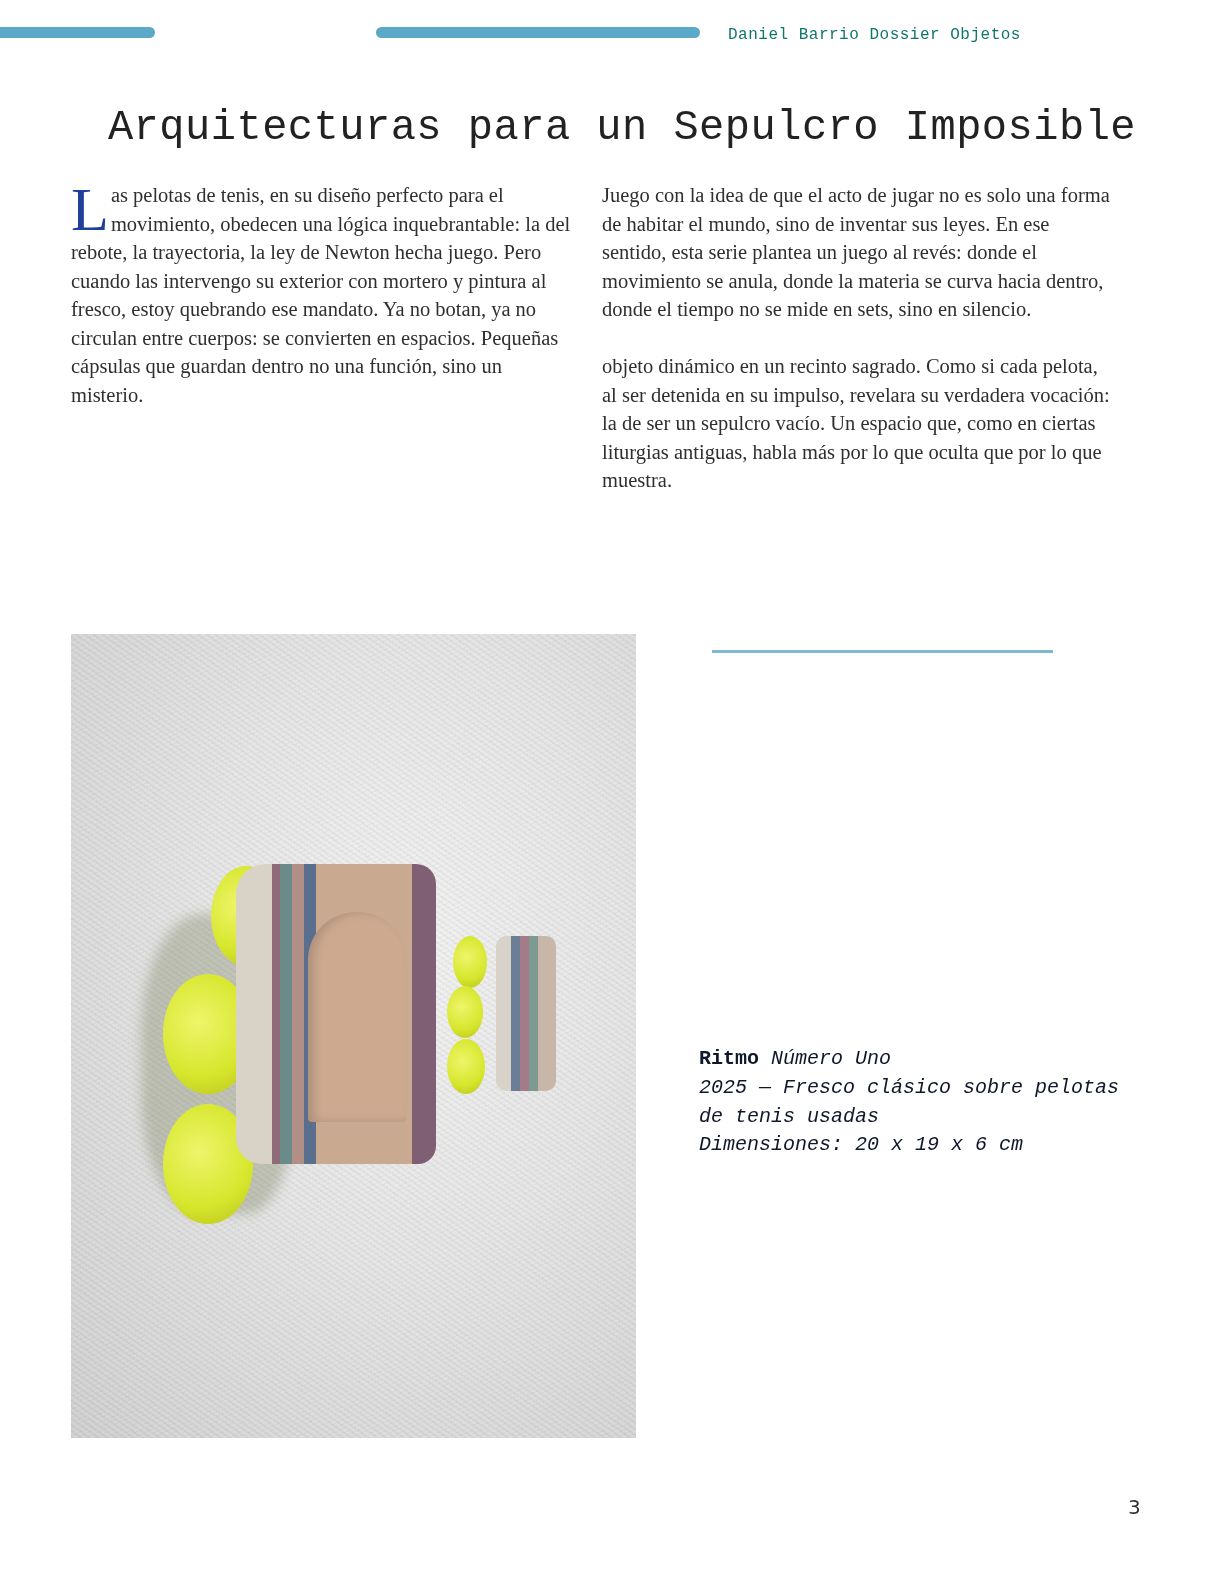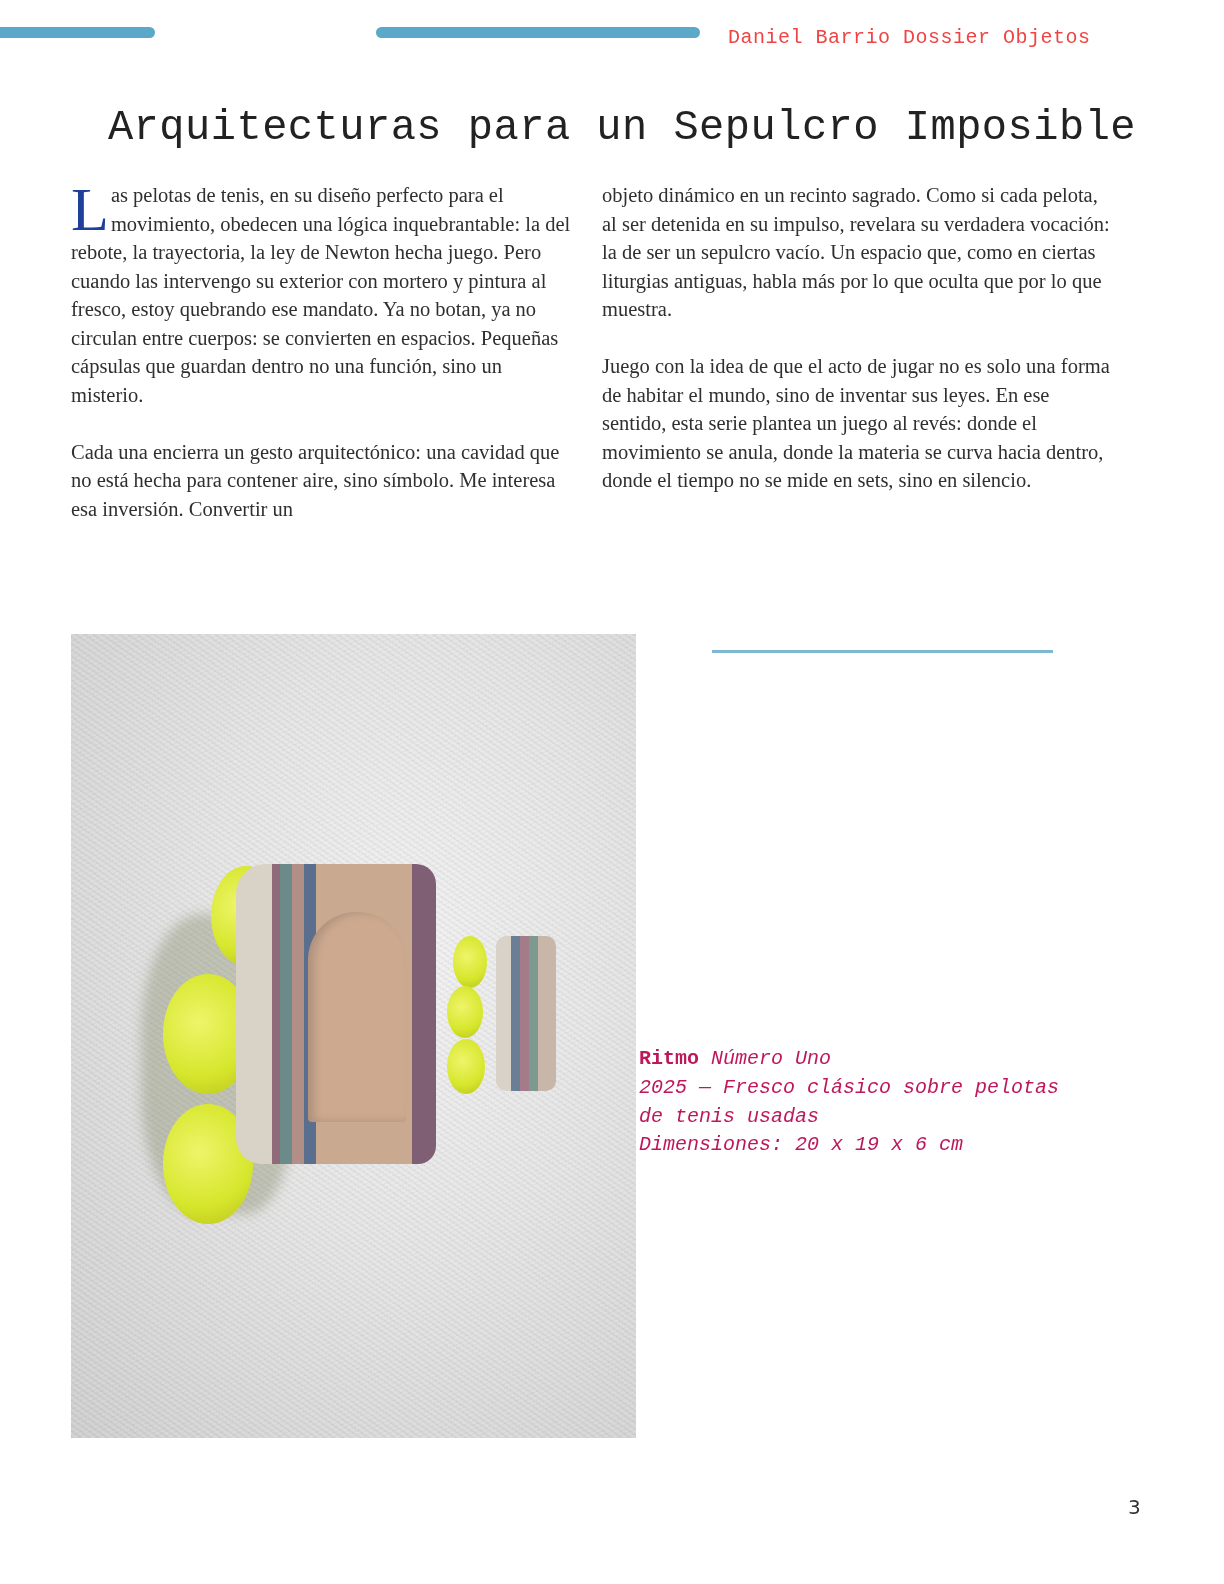--- a/index.html
+++ b/index.html
@@ -1,60 +1,59 @@
 <!DOCTYPE html>
 <html><head>
 <meta charset="utf-8">
 <style>
   html, body { margin:0; padding:0; background:#ffffff; }
   body { width:1224px; height:1584px; position:relative; overflow:hidden; font-family:"Liberation Serif", serif; color:#2b2b2b; }
   .bar { position:absolute; height:11px; border-radius:6px; background:#5ba8c9; }
   .bar-left { left:-10px; top:27px; width:165px; }
   .bar-mid { left:376px; top:27px; width:324px; }
-  .running-head { position:absolute; left:728px; top:26px; font-family:"Liberation Mono", monospace; font-size:20px; color:#ef4444; letter-spacing:0.5px; }
+  .running-head { position:absolute; left:728px; top:26px; font-family:"Liberation Mono", monospace; font-size:16px; color:#0f766e; letter-spacing:0.5px; }
   .title { position:absolute; left:17px; width:1210px; top:104px; text-align:center; font-family:"Liberation Mono", monospace; font-weight:normal; font-size:42px; color:#222; letter-spacing:0.5px; }
   .col { position:absolute; top:181px; font-size:20.5px; line-height:28.5px; color:#2f2f2f; }
   .col p { margin:0 0 28.5px 0; }
   .col-left { left:71px; width:500px; }
   .col-right { left:602px; width:515px; }
   .dropcap { float:left; font-size:62px; line-height:48px; color:#1e3f9a; margin:4px 2px 0 0; font-family:"Liberation Serif", serif; }
   .photo { position:absolute; left:71px; top:634px; width:565px; height:804px; overflow:hidden;
     background: radial-gradient(ellipse at 60% 40%, #f1f1f1 0%, #e4e4e4 45%, #cfcfcf 100%); }
   .photo .tex { position:absolute; inset:0;
     background: repeating-linear-gradient(35deg, rgba(0,0,0,0.035) 0 2px, rgba(255,255,255,0.04) 2px 5px),
                 repeating-linear-gradient(-25deg, rgba(0,0,0,0.025) 0 1px, rgba(255,255,255,0.03) 1px 4px); }
   .photo .shadow { position:absolute; left:70px; top:280px; width:150px; height:300px; border-radius:40% 30% 30% 40%; background:rgba(120,125,90,0.35); filter:blur(6px); }
   .ball { position:absolute; border-radius:50%; background:radial-gradient(circle at 40% 40%, #eef56a 0%, #d6e62c 60%, #b8c21c 100%); }
   .slab { position:absolute; left:165px; top:230px; width:200px; height:300px; border-radius:30px 20px 18px 26px;
     background: linear-gradient(90deg, #d9d2c6 0 18%, #8f6b7a 18% 22%, #6b8a8a 22% 28%, #b28f86 28% 34%, #5a6f8e 34% 40%, #c9a990 40% 88%, #7e5f73 88% 100%); }
   .slab .niche { position:absolute; left:72px; top:48px; width:98px; height:210px; border-radius:48px 48px 4px 4px; background:#cda990; box-shadow: inset 6px 0 10px rgba(0,0,0,0.15); }
   .slab2 { position:absolute; left:425px; top:302px; width:60px; height:155px; border-radius:10px; background: linear-gradient(90deg, #d8d2c8 0 25%, #6a7f95 25% 40%, #a47b88 40% 55%, #7c9a90 55% 70%, #c8b7a8 70% 100%); }
   .rule { position:absolute; left:712px; top:650px; width:341px; height:3px; background:#7fb9d0; }
-  .caption { position:absolute; left:639px; top:1045px; width:440px; font-family:"Liberation Mono", monospace; font-style:italic; font-size:20px; line-height:28.8px; color:#be185d; }
+  .caption { position:absolute; left:699px; top:1045px; width:440px; font-family:"Liberation Mono", monospace; font-style:italic; font-size:20px; line-height:28.8px; color:#0f172a; }
   .caption p { margin:0 0 28.8px 0; }
   .caption .cap-strong { font-style:normal; font-weight:bold; }
   .page-number { position:absolute; left:1128px; top:1495px; font-family:"DejaVu Sans", sans-serif; font-size:20px; color:#333; }
 </style>
 </head>
 <body>
 
 <div class="bar bar-left"></div>
 <div class="bar bar-mid"></div>
 <div class="running-head">Daniel Barrio Dossier Objetos</div>
 
 <h1 class="title" style="margin:0">Arquitecturas para un Sepulcro Imposible</h1>
 
 <div class="col col-left">
   <p><span class="dropcap">L</span><span>as pelotas de tenis, en su diseño perfecto para el movimiento, obedecen una lógica inquebrantable: la del rebote, la trayectoria, la ley de Newton hecha juego. Pero cuando las intervengo su exterior con mortero y pintura al fresco, estoy quebrando ese mandato. Ya no botan, ya no circulan entre cuerpos: se convierten en espacios. Pequeñas cápsulas que guardan dentro no una función, sino un misterio.</span></p>
-  <p>Cada una encierra un gesto arquitectónico: una cavidad que no está hecha para contener aire, sino símbolo. Me interesa esa inversión. Convertir un</p>
 </div>
 
 <div class="col col-right">
+  <p>Juego con la idea de que el acto de jugar no es solo una forma de habitar el mundo, sino de inventar sus leyes. En ese sentido, esta serie plantea un juego al revés: donde el movimiento se anula, donde la materia se curva hacia dentro, donde el tiempo no se mide en sets, sino en silencio.</p>
   <p>objeto dinámico en un recinto sagrado. Como si cada pelota, al ser detenida en su impulso, revelara su verdadera vocación: la de ser un sepulcro vacío. Un espacio que, como en ciertas liturgias antiguas, habla más por lo que oculta que por lo que muestra.</p>
-  <p>Juego con la idea de que el acto de jugar no es solo una forma de habitar el mundo, sino de inventar sus leyes. En ese sentido, esta serie plantea un juego al revés: donde el movimiento se anula, donde la materia se curva hacia dentro, donde el tiempo no se mide en sets, sino en silencio.</p>
 </div>
 
 <div class="photo" title="Fresco mosaic reliefs mounted on tennis balls on a white wall">
   <div class="tex"></div>
   <div class="shadow"></div>
   <div class="ball" style="left:140px;top:232px;width:70px;height:100px"></div>
   <div class="ball" style="left:92px;top:340px;width:90px;height:120px"></div>
   <div class="ball" style="left:92px;top:470px;width:90px;height:120px"></div>
   <div class="slab">
       <div class="niche"></div>

